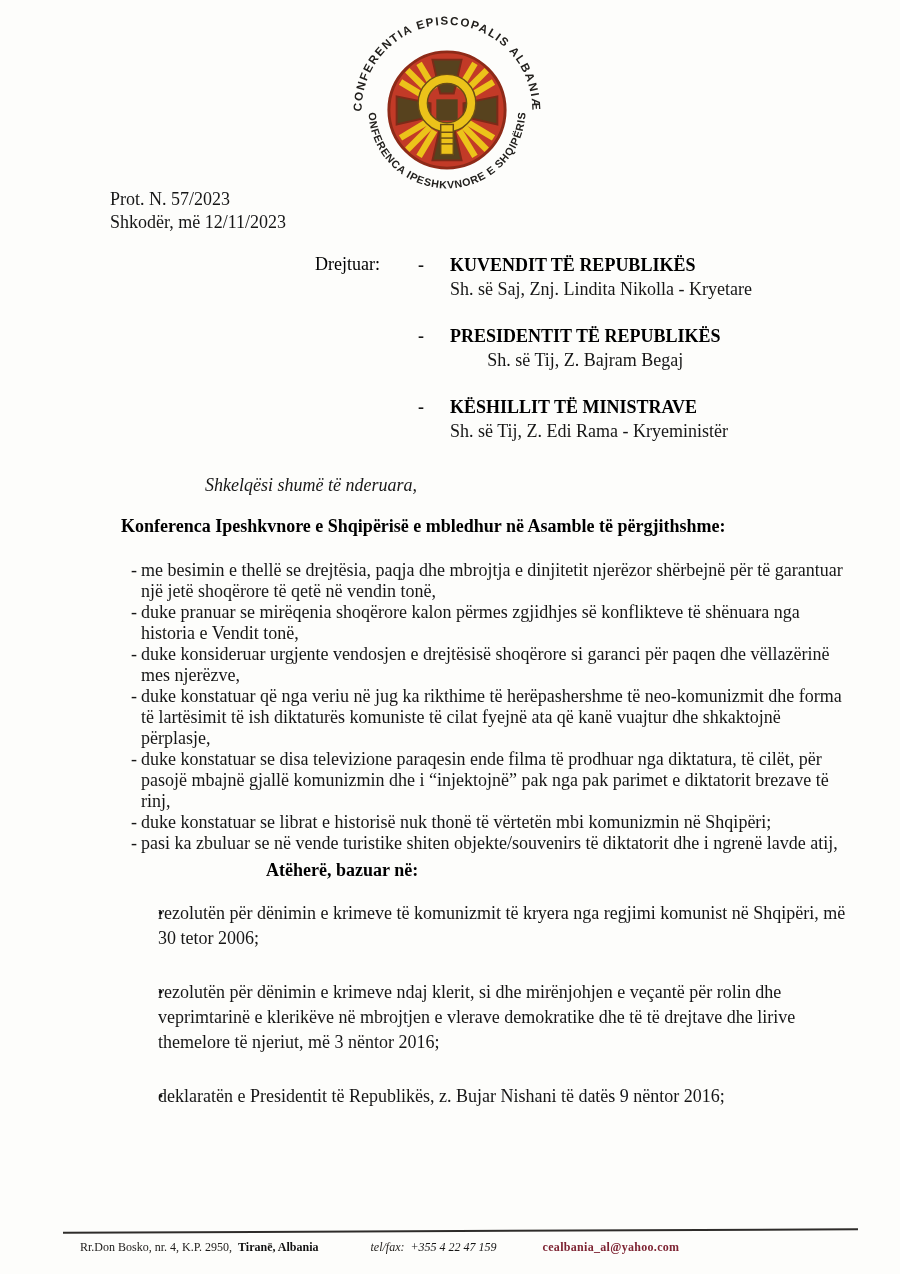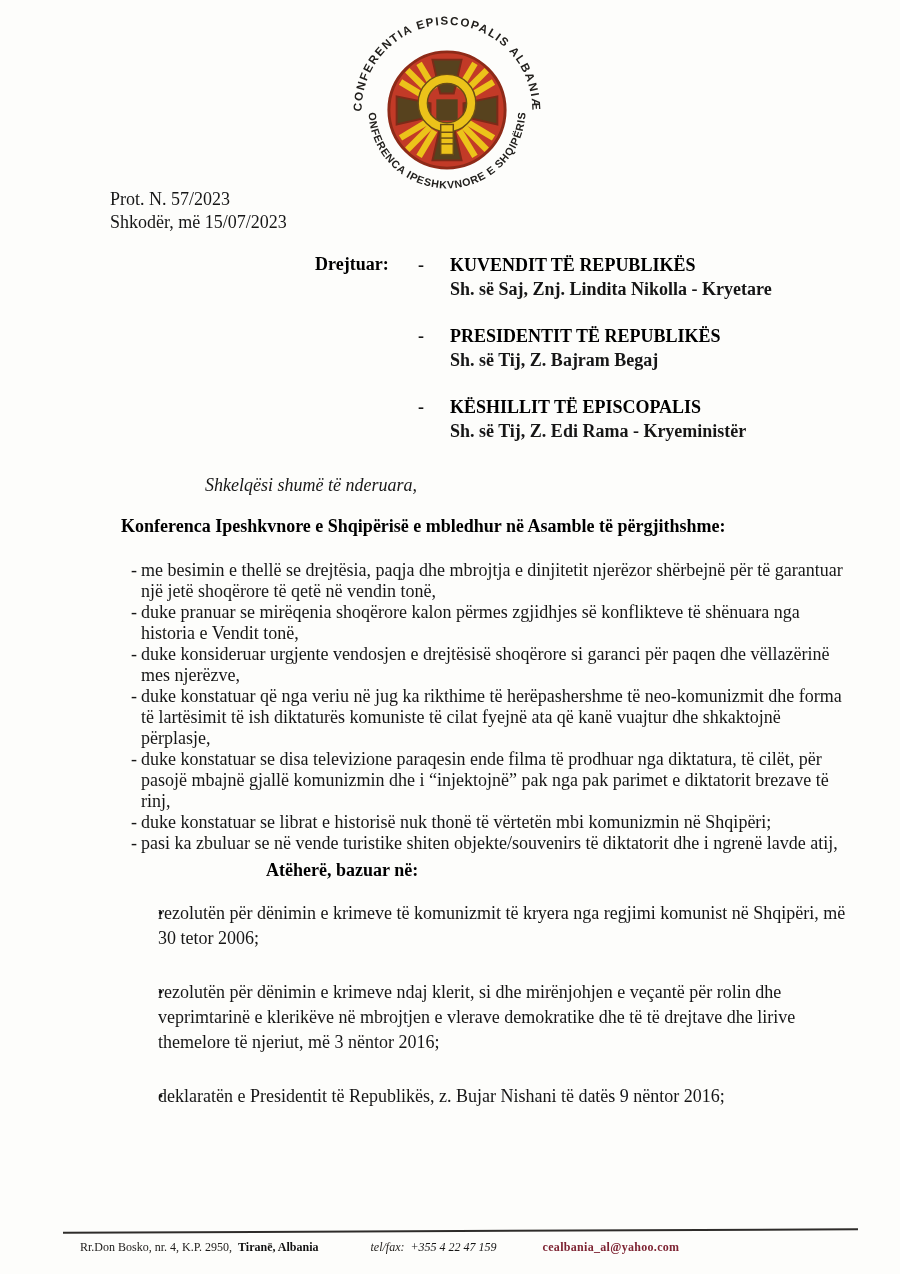--- a/index.html
+++ b/index.html
@@ -48,31 +48,31 @@
     line-height: 24px;
   }
   .subject-line2 { padding-left: 57px; }
   
   .recipients {
     margin-top: 19px;
     margin-left: 205px;
     display: flex;
   }
   .recipients-label {
-    font-weight: bold;
+    font-weight: normal;
     color: #000;
     width: 103px;
     flex: none;
   }
   .recipient-list { flex: 1; }
   .recipient { display: flex; margin-bottom: 23px; line-height: 24px; }
   .recipient:last-child { margin-bottom: 0; }
   .recipient-dash { width: 32px; flex: none; font-weight: bold; }
   .recipient-name { font-weight: bold; color: #000; }
-  .recipient-detail { font-weight: bold; }
+  .recipient-detail { font-weight: normal; text-align: center; }
   
   .salutation { margin-top: 31px; margin-left: 95px; font-style: italic; }
   .opening { margin-top: 19px; margin-left: 11px; font-weight: bold; color: #000; }
   .dash-list { margin-top: 23px; }
   .dash-item { display: flex; line-height: 21px; }
   .dash-item .dash-glyph { width: 31px; flex: none; padding-left: 21px; }
   .dash-item .dash-text { flex: 1; padding-right: 4px; }
   .transition { margin-top: 5px; margin-left: 156px; font-weight: bold; color: #000; line-height: 23px; }
   .bullet-list { margin-top: 19px; }
   .bullet-item { display: flex; line-height: 25px; margin-bottom: 29px; }
@@ -162,21 +162,21 @@
       </text>
       <text class="arc-text arc-bottom" text-anchor="middle">
         <textPath href="#bottomArc" startOffset="50%">KONFERENCA IPESHKVNORE E SHQIPËRISË</textPath>
       </text>
     </svg>
   </div>
 
   <div class="content">
 
     <div class="prot-line">Prot. N. 57/2023</div>
-    <div class="prot-line">Shkodër, më 15/07/2023</div>
+    <div class="prot-line">Shkodër, më 12/11/2023</div>
 
 
     <div class="recipients">
       <div class="recipients-label">Drejtuar:</div>
       <div class="recipient-list">
           <div class="recipient">
           <div class="recipient-dash">-</div>
           <div>
             <div class="recipient-name">KUVENDIT TË REPUBLIKËS</div>
             <div class="recipient-detail">Sh. së Saj, Znj. Lindita Nikolla - Kryetare</div>
@@ -185,21 +185,21 @@
           <div class="recipient">
           <div class="recipient-dash">-</div>
           <div>
             <div class="recipient-name">PRESIDENTIT TË REPUBLIKËS</div>
             <div class="recipient-detail">Sh. së Tij, Z. Bajram Begaj</div>
           </div>
         </div>
           <div class="recipient">
           <div class="recipient-dash">-</div>
           <div>
-            <div class="recipient-name">KËSHILLIT TË EPISCOPALIS</div>
+            <div class="recipient-name">KËSHILLIT TË MINISTRAVE</div>
             <div class="recipient-detail">Sh. së Tij, Z. Edi Rama - Kryeministër</div>
           </div>
         </div>
         </div>
     </div>
 
     <div class="salutation">Shkelqësi shumë të nderuara,</div>
     <div class="opening">Konferenca Ipeshkvnore e Shqipërisë e mbledhur në Asamble të përgjithshme:</div>
 
     <div class="dash-list">

